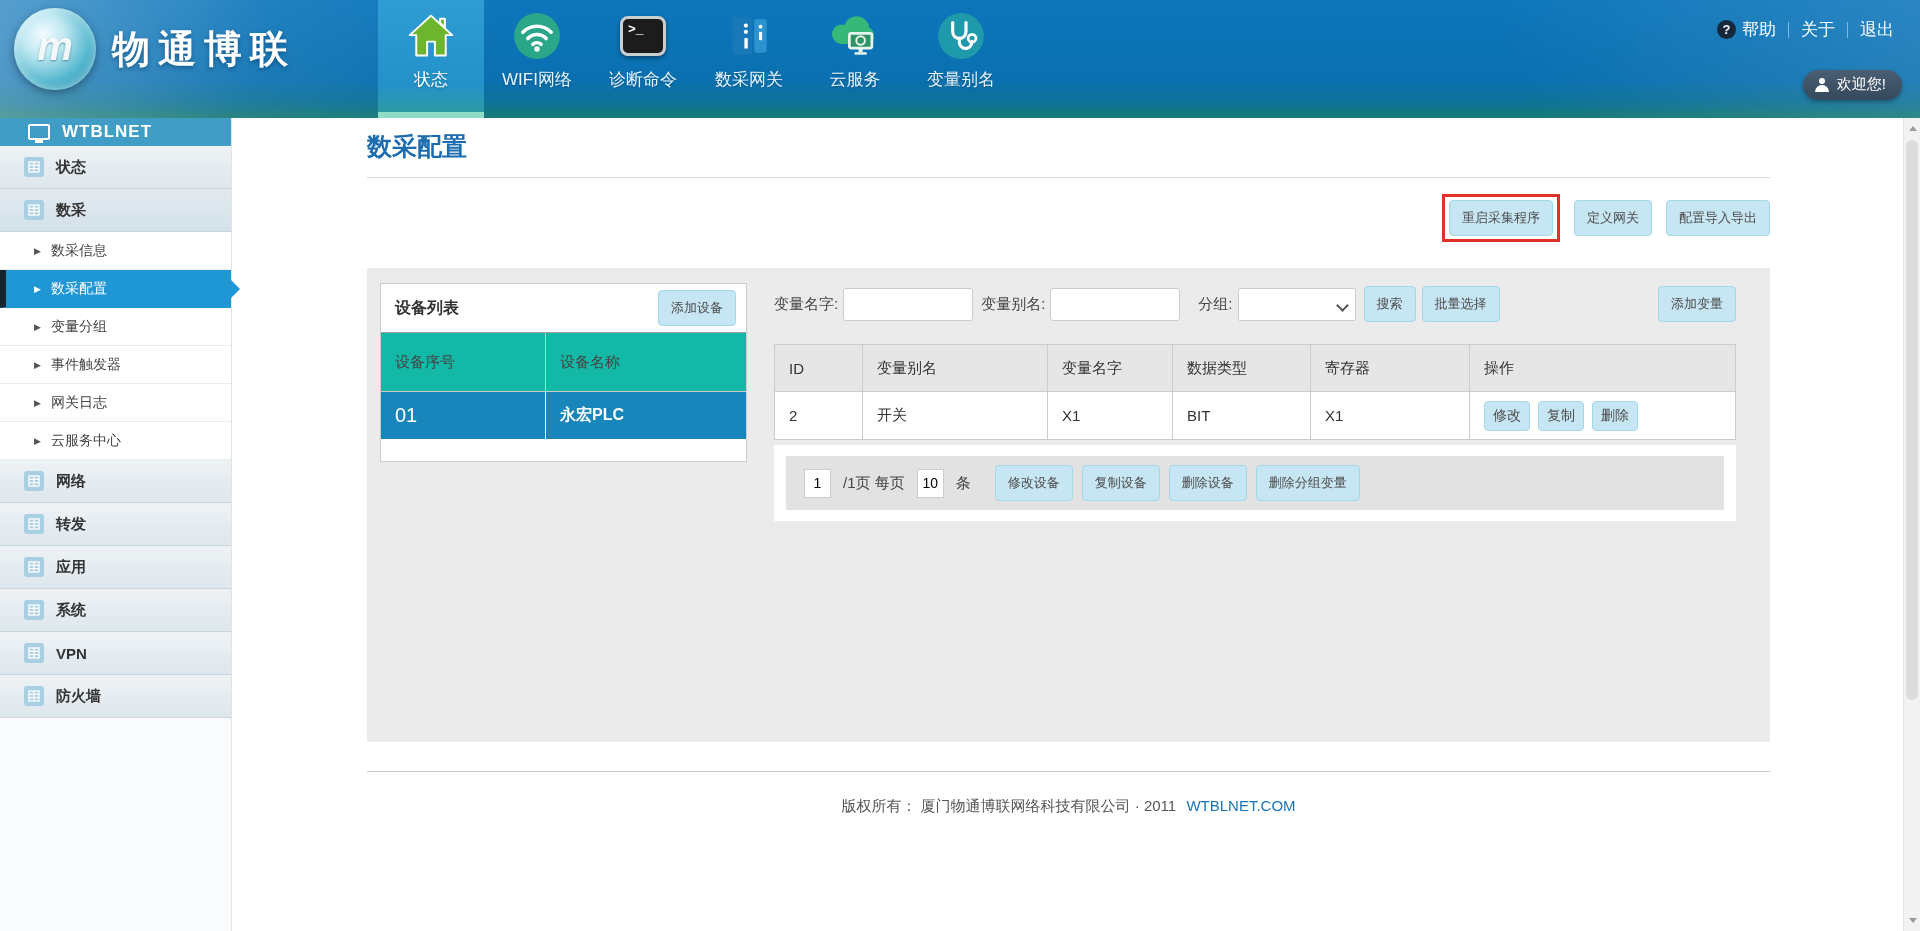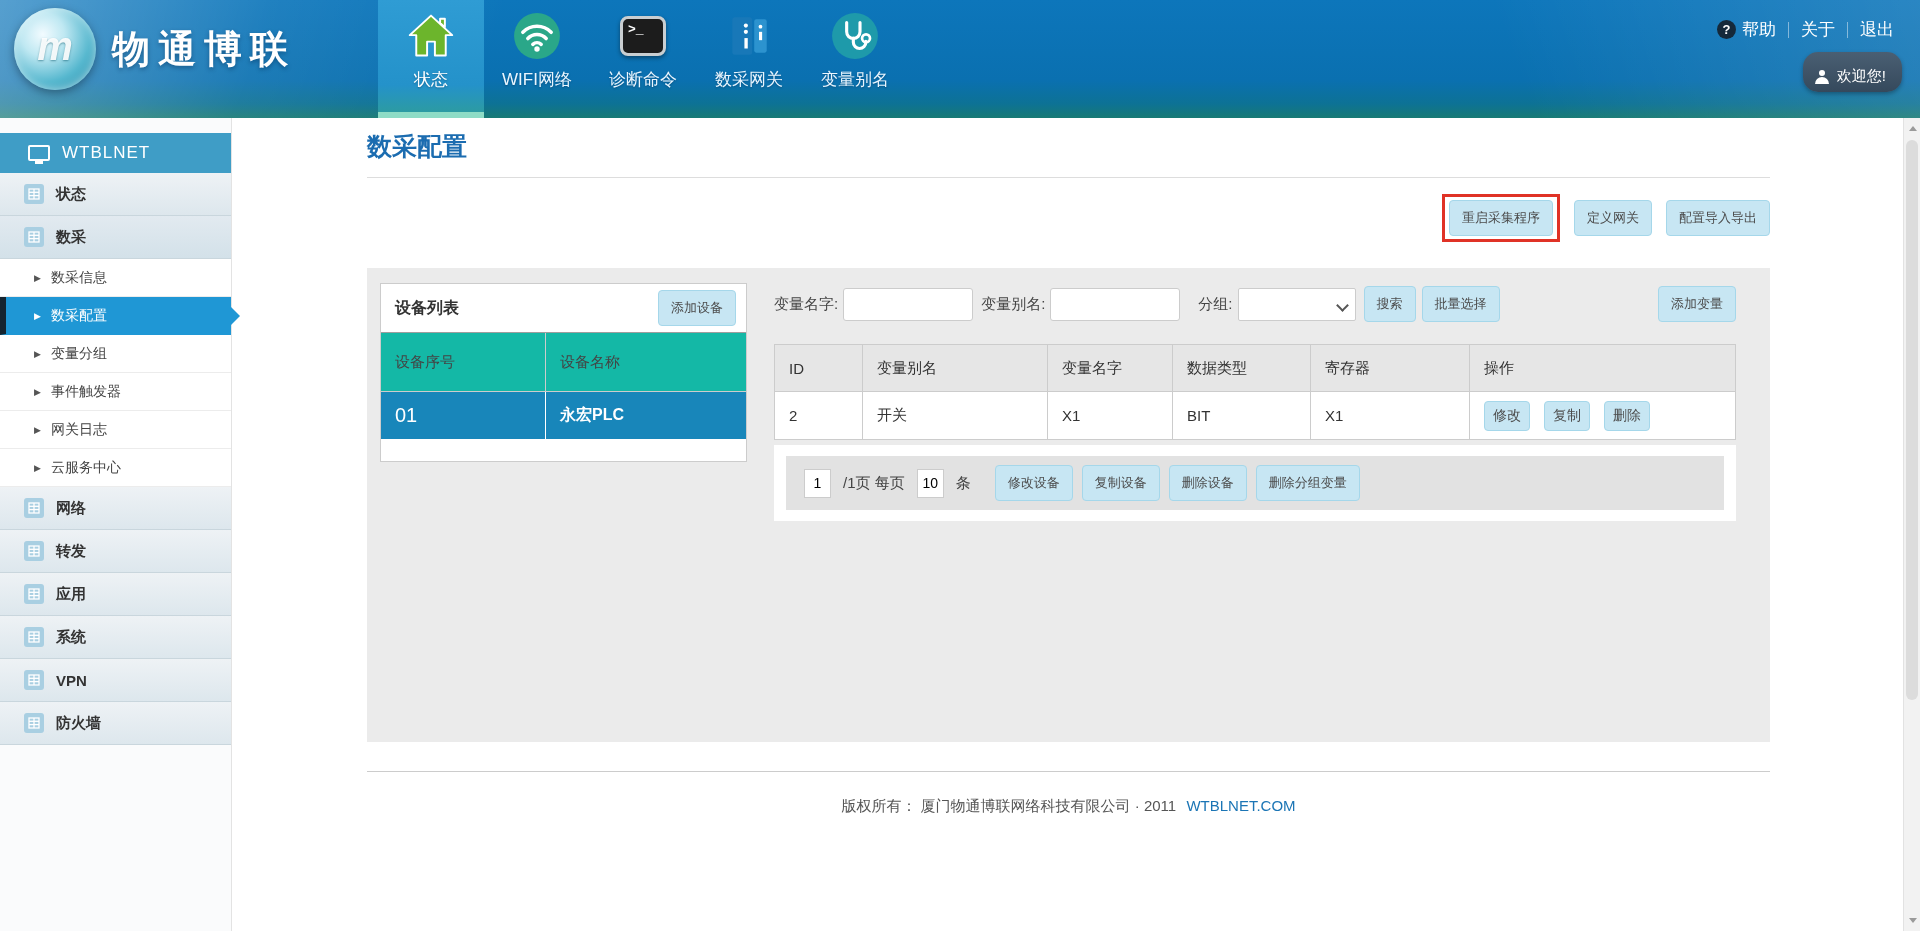--- a/index.html
+++ b/index.html
@@ -34,31 +34,31 @@
   .term-box { width:46px; height:40px; background:#1c1c1c; border:3px solid #c9ced1; border-radius:8px;
     color:#fff; font-family:"Liberation Mono","DejaVu Sans Mono",monospace; font-size:13px; font-weight:bold;
     display:flex; align-items:flex-start; justify-content:flex-start; padding:3px 0 0 5px;
     box-shadow:0 2px 4px rgba(0,0,0,.4); }
 
   .top-links { position:absolute; right:26px; top:18px; display:flex; align-items:center; gap:12px; }
   .top-link { color:#fff; font-size:17px; cursor:pointer; display:flex; align-items:center; gap:6px; }
   .top-sep { width:1px; height:16px; background:rgba(255,255,255,.45); }
   .q-icon { width:19px; height:19px; border-radius:50%; background:#15293a; color:#fff; font-size:13px;
     font-weight:bold; display:flex; align-items:center; justify-content:center; }
-  .welcome-pill { position:absolute; right:18px; top:52px; background:linear-gradient(180deg,#4a5f73,#35495c);
-    border-radius:15px; padding:15px 16px 6px 12px; display:flex; align-items:center; gap:8px;
+  .welcome-pill { position:absolute; right:18px; top:70px; background:linear-gradient(180deg,#4a5f73,#35495c);
+    border-radius:15px; padding:5px 16px 6px 12px; display:flex; align-items:center; gap:8px;
     color:#fff; font-size:15px; box-shadow:0 2px 4px rgba(0,0,0,.3); cursor:pointer; }
 
   
   .body-row { display:flex; width:1920px; height:813px; position:relative; }
 
   
   .sidebar { width:232px; height:813px; background:#fafbfc; border-right:1px solid #e3e3e3; }
-  .side-title { height:40px; background:#3f9dc6; color:#fff; font-weight:normal; font-size:17px;
-    display:flex; align-items:center; gap:12px; padding-left:28px; letter-spacing:1px;margin-top:15px; }
+  .side-title { height:28px; background:#3f9dc6; color:#fff; font-weight:bold; font-size:17px;
+    display:flex; align-items:center; gap:12px; padding-left:28px; letter-spacing:1px; }
   .monitor-icon { width:22px; height:16px; border:2px solid #fff; border-radius:2px; position:relative; }
   .monitor-icon::after { content:""; position:absolute; left:5px; bottom:-5px; width:8px; height:3px; background:#fff; }
   .side-item { height:43px; display:flex; align-items:center; gap:12px; padding-left:24px;
     background:linear-gradient(180deg,#eef2f5,#dde7ed); border-bottom:1px solid #c9d6dd;
     font-size:15px; font-weight:bold; color:#333; cursor:pointer; }
   .side-item.expanded { background:linear-gradient(180deg,#e2eaf0,#d3e1e9); }
   .side-sub { height:38px; display:flex; align-items:center; gap:10px; padding-left:34px;
     background:#fff; border-bottom:1px solid #ececec; font-size:14px; color:#444; cursor:pointer; position:relative; }
   .side-sub .caret { font-size:9px; color:#555; }
   .side-sub.active { background:#1f97d5; color:#fff; border-bottom:1px solid #1f97d5;
@@ -110,21 +110,21 @@
     border-bottom:2px solid #555; width:7px; height:7px; transform:rotate(-45deg); }
   .gap8 { width:8px; } .gap18 { width:18px; } .gap6 { width:6px; }
   .spacer { flex:1; }
 
   table.var-table { width:100%; border-collapse:collapse; background:#fff; }
   .var-table th, .var-table td { border:1px solid #ccc; font-weight:normal; text-align:left;
     padding-left:14px; font-size:15px; color:#333; }
   .var-table th { background:#e6e6e6; height:47px; }
   .var-table td { height:48px; background:#fff; }
   .c-id{width:88px;} .c-alias{width:185px;} .c-name{width:125px;} .c-type{width:138px;} .c-reg{width:159px;margin-left:32px;}
-  .action-cell { display:flex; gap:14px; align-items:center; }
+  .action-cell { display:flex; gap:8px; align-items:center; }
 
   .pagi-wrap { margin-top:5px; background:#fff; padding:11px 12px; }
   .pagi-bar { background:#e2e2e2; height:54px; display:flex; align-items:center; padding:0 18px; }
   .pagi-bar span { font-size:15px; color:#444; margin:0 12px; white-space:nowrap; }
   .pagi-input { width:27px; height:29px; border:1px solid #ccc; background:#fff; text-align:center;
     font-size:14px; font-family:inherit; }
   .pagi-btns { display:flex; gap:9px; margin-left:110px; }
 
   .footer-rule { width:1403px; border-bottom:1px solid #ccc; margin-top:29px; }
   .footer { width:1403px; text-align:center; margin-top:25px; font-size:15px; color:#555; }
@@ -199,20 +199,32 @@
           <circle cx="10.5" cy="7" r="1" fill="#fff"></circle>
           <circle cx="10.5" cy="10" r="1" fill="#fff"></circle>
           <rect x="9.8" y="13" width="1.6" height="5" fill="#fff"></rect>
           <circle cx="17.5" cy="7.5" r="0.9" fill="#fff"></circle>
           <rect x="16.8" y="10" width="1.5" height="4" fill="#fff"></rect>
         </svg>
       </div>
       <div class="nav-label">数采网关</div>
     </div>
 
+    <div class="nav-item">
+      <div class="nav-icon">
+        <svg width="54" height="54" viewBox="0 0 24 24">
+          <path d="M6.2 15.5 a4.3 4.3 0 1 1 1.2-8.4 A5.6 5.6 0 0 1 18.3 8.3 A3.9 3.9 0 0 1 17.8 15.5 Z" fill="#35b878"></path>
+          <rect x="9.5" y="10.8" width="10" height="6.6" rx="0.8" fill="#2f9464" stroke="#e8f5ee" stroke-width="1.2"></rect>
+          <circle cx="14.5" cy="14" r="1.9" fill="none" stroke="#e8f5ee" stroke-width="0.9"></circle>
+          <rect x="13.6" y="17.6" width="1.8" height="1.6" fill="#e8f5ee"></rect>
+          <rect x="11.8" y="19.2" width="5.4" height="1.1" fill="#e8f5ee"></rect>
+        </svg>
+      </div>
+      <div class="nav-label">云服务</div>
+    </div>
 
     <div class="nav-item">
       <div class="nav-icon">
         <svg width="50" height="50" viewBox="0 0 24 24">
           <circle cx="12" cy="12" r="11" fill="#1e9aaa"></circle>
           <path d="M8 5.5 v4.5 a3.2 3.2 0 0 0 6.4 0 V5.5" stroke="#fff" stroke-width="1.5" fill="none" stroke-linecap="round"></path>
           <path d="M11.2 13 v2 a3 3 0 0 0 6 0 v-0.5" stroke="#fff" stroke-width="1.5" fill="none" stroke-linecap="round"></path>
           <circle cx="17.3" cy="13.1" r="1.9" fill="none" stroke="#fff" stroke-width="1.3"></circle>
         </svg>
       </div>

